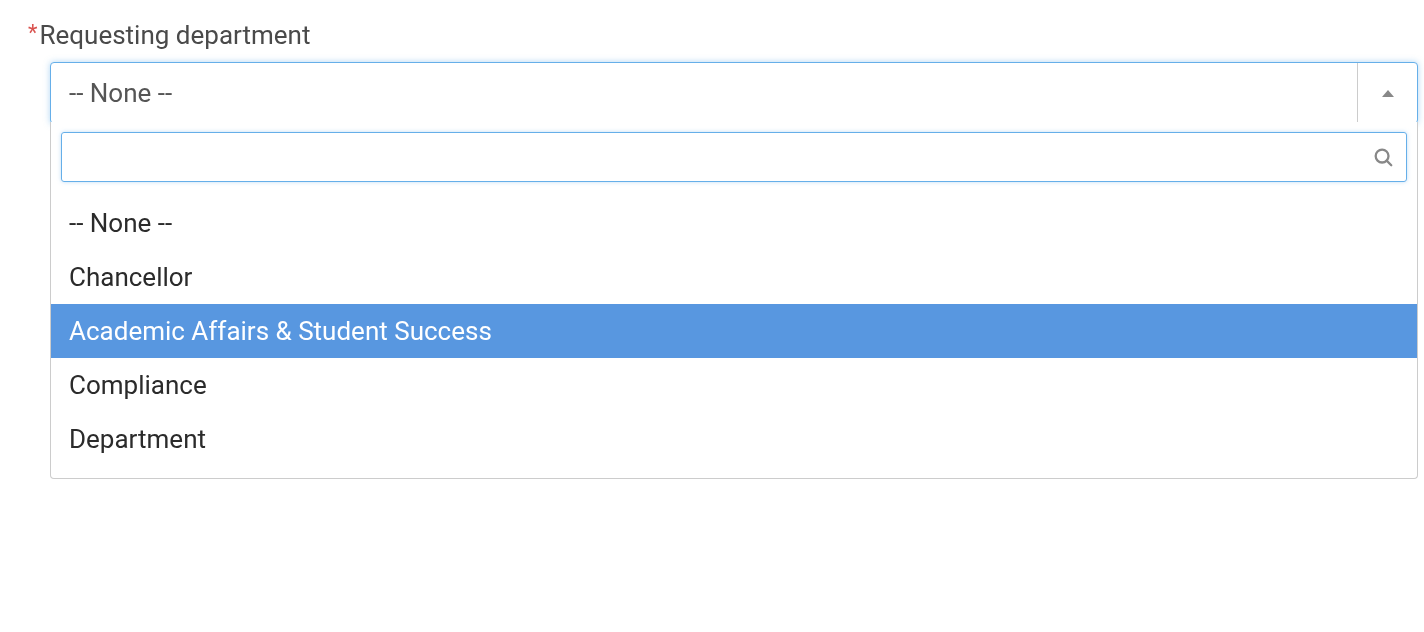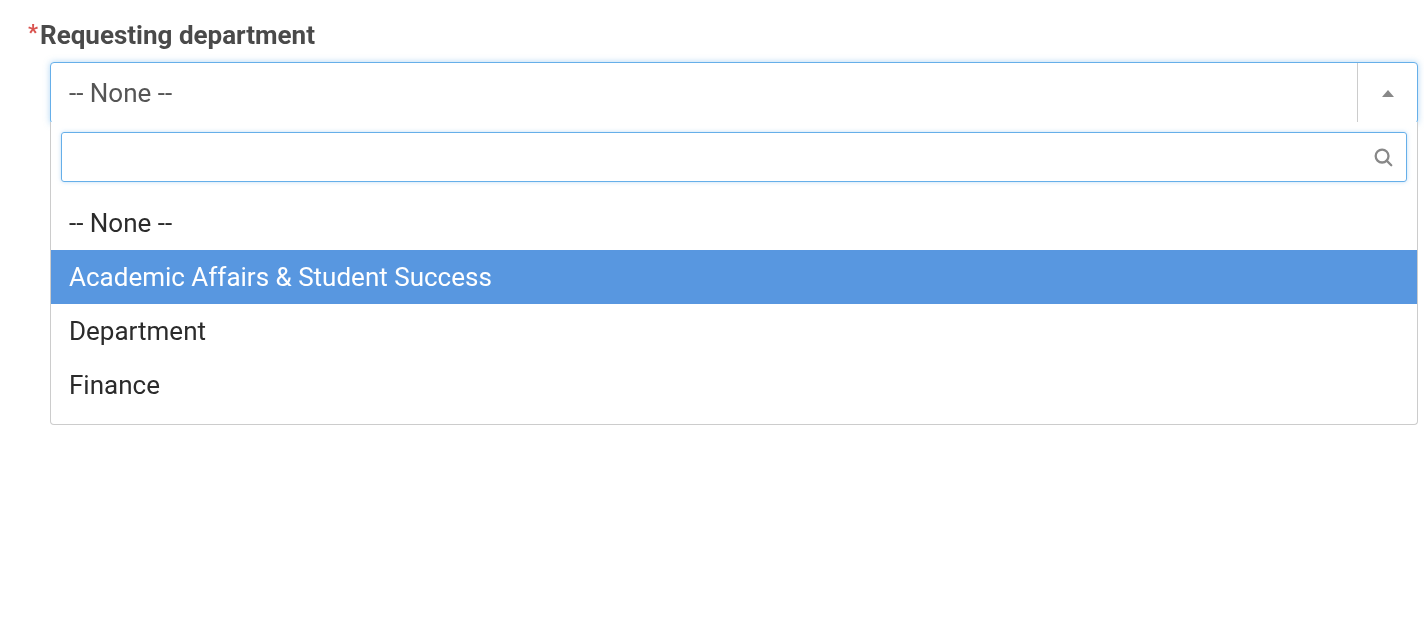--- a/index.html
+++ b/index.html
@@ -10,21 +10,21 @@
     body {
       font-family: -apple-system, BlinkMacSystemFont, "Segoe UI", Roboto, "Helvetica Neue", Arial, sans-serif;
       padding: 20px 28px;
       background: #fff;
       color: #333;
     }
     .field-label {
       font-size: 26px;
       color: #4a4a4a;
       margin-bottom: 12px;
-      font-weight: 700;
+      font-weight: 400;
     }
     .required-asterisk {
       color: #d9534f;
       font-size: 22px;
       vertical-align: top;
       margin-right: 2px;
     }
     .select-combo {
       position: relative;
       width: 100%;
@@ -148,20 +148,21 @@
         <input class="search-input" type="text" autofocus="" value="" style="">
         <svg class="icon-search" width="22" height="22" viewBox="0 0 24 24" fill="none" stroke="currentColor" stroke-width="2.5" stroke-linecap="round" stroke-linejoin="round">
           <circle cx="11" cy="11" r="7"></circle>
           <line x1="21" y1="21" x2="16" y2="16"></line>
         </svg>
       </div>
     </div>
 
     <ul class="options-list">
       <li class="option-item">-- None --</li>
+      <li class="option-item">Chancellor</li>
       <li class="option-item highlighted">Academic Affairs &amp; Student Success</li>
+      <li class="option-item">Compliance</li>
       <li class="option-item">Department</li>
-      <li class="option-item">Finance</li>
     </ul>
 
   </div>
 
 </div>
 
 </body></html>

